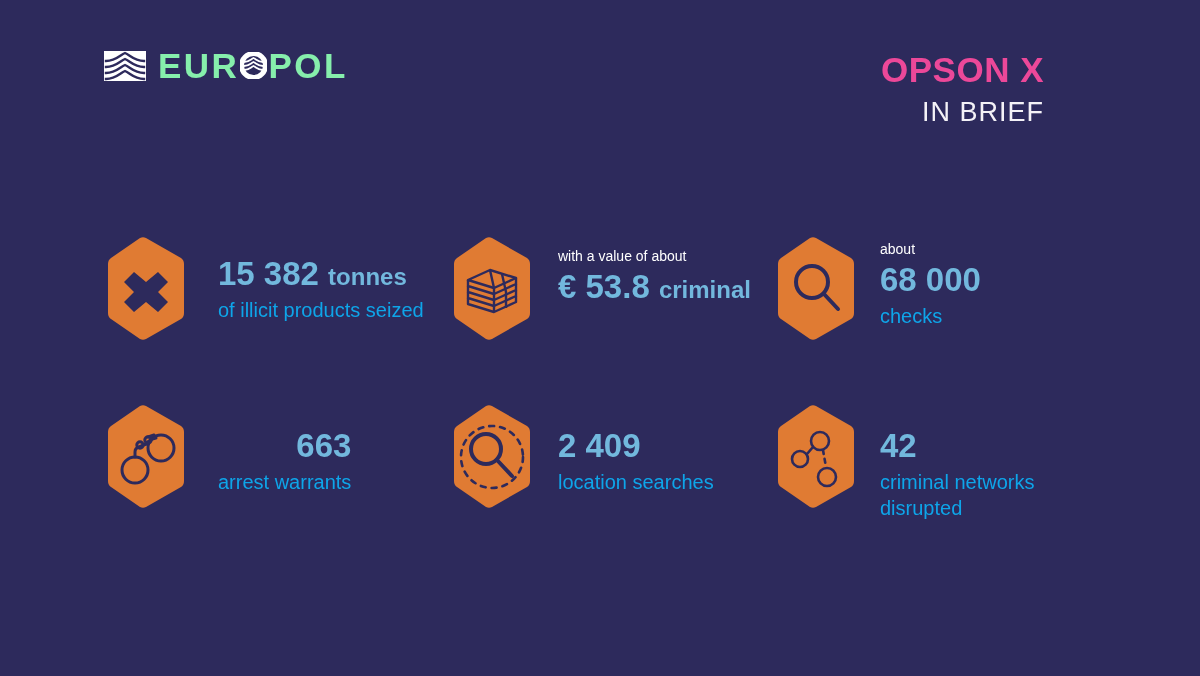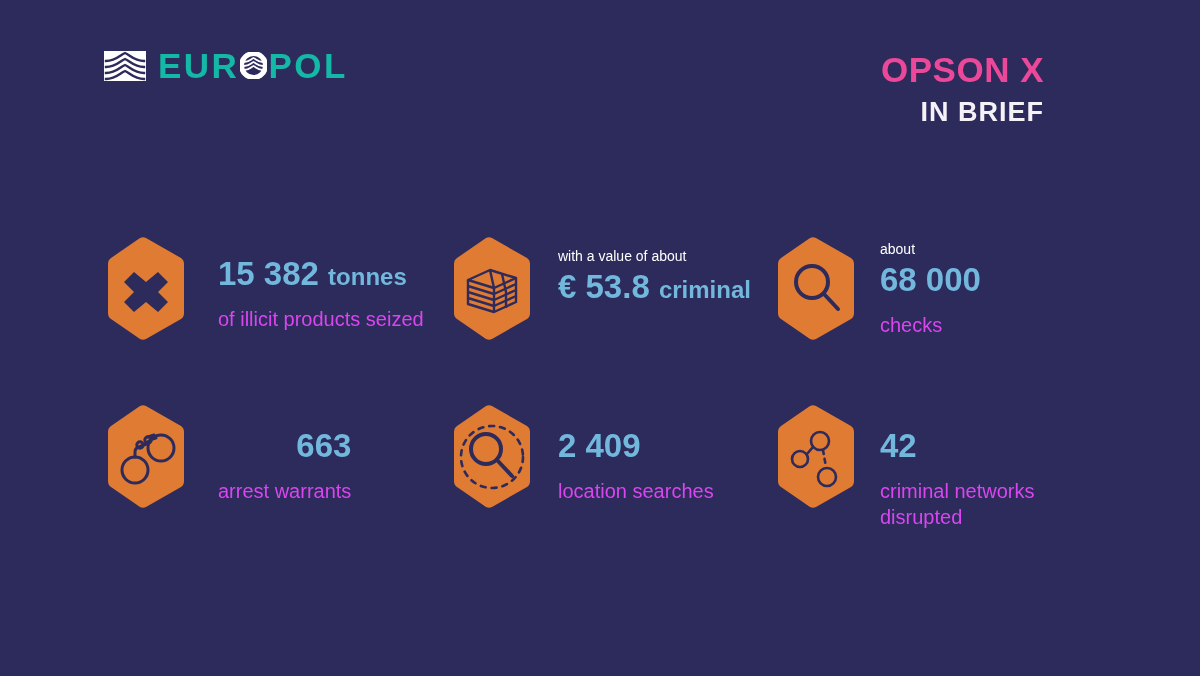--- a/index.html
+++ b/index.html
@@ -32,21 +32,21 @@
   }
   .logo-mark {
     width: 42px;
     height: 30px;
     display: block;
   }
   .logo-word {
     font-size: 35px;
     font-weight: bold;
     letter-spacing: 2.5px;
-    color: #14b8a6;
+    color: #86efac;
     line-height: 1;
     display: flex;
     align-items: center;
   }
   .logo-word .letter-o-globe {
     display: inline-block;
     width: 27px;
     height: 27px;
     position: relative;
     margin: 0 1px;
@@ -65,21 +65,20 @@
     color: #ec4899;
     letter-spacing: 0.5px;
     line-height: 1.05;
   }
   .title-sub {
     font-size: 27px;
     color: #f4f2f7;
     letter-spacing: 1px;
     line-height: 1.05;
     margin-top: 9px;
-    font-weight: bold;
   }
 
   
   .stats {
     position: absolute;
     left: 104px;
     top: 236px;
     width: 1000px;
     display: grid;
     grid-template-columns: 344px 326px 330px;
@@ -116,23 +115,23 @@
     color: #72b8dd;
     line-height: 1.22;
     white-space: nowrap;
   }
   .stat-value .unit {
     font-size: 24px;
     font-weight: bold;
   }
   .stat-label {
     font-size: 20px;
-    color: #d946ef;
+    color: #0ea5e9;
     line-height: 1.28;
-    margin-top: 13px;
+    margin-top: 4px;
   }
 
   
   .cell-1 .stat-text { padding-top: 18px; }
   .cell-2 .stat-text { padding-top: 12px; padding-left: 24px; }
   .cell-3 .stat-text { padding-top: 5px; padding-left: 22px; }
   .cell-4 .stat-text { padding-top: 22px; text-align: right; }
   .cell-5 .stat-text { padding-top: 22px; padding-left: 24px; }
   .cell-6 .stat-text { padding-top: 22px; padding-left: 22px; }
   .cell-2 .stat-icon, .cell-5 .stat-icon { margin-left: 2px; }

